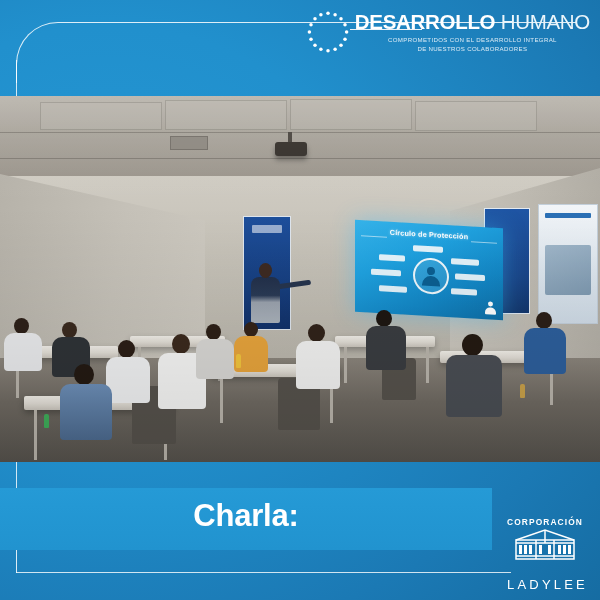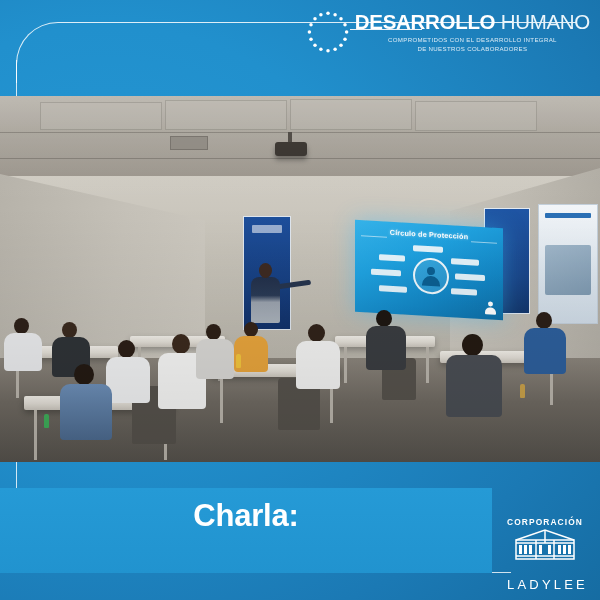--- a/index.html
+++ b/index.html
@@ -311,21 +311,21 @@
     background: linear-gradient(180deg, rgba(255,255,255,0.08) 0%, rgba(0,0,0,0) 30%, rgba(0,0,0,0.12) 100%);
     pointer-events: none;
   }
 
   
   .caption-panel {
     position: absolute;
     left: 0;
     top: 488px;
     width: 492px;
-    height: 85px;
+    height: 62px;
     background: linear-gradient(180deg, #259ad6 0%, #2193cf 100%);
   }
   .caption-text {
     position: absolute;
     left: 0; right: 0; top: 10px;
     text-align: center;
     color: #ffffff;
     font-size: 31px;
     font-weight: 700;
     line-height: 1.14;

